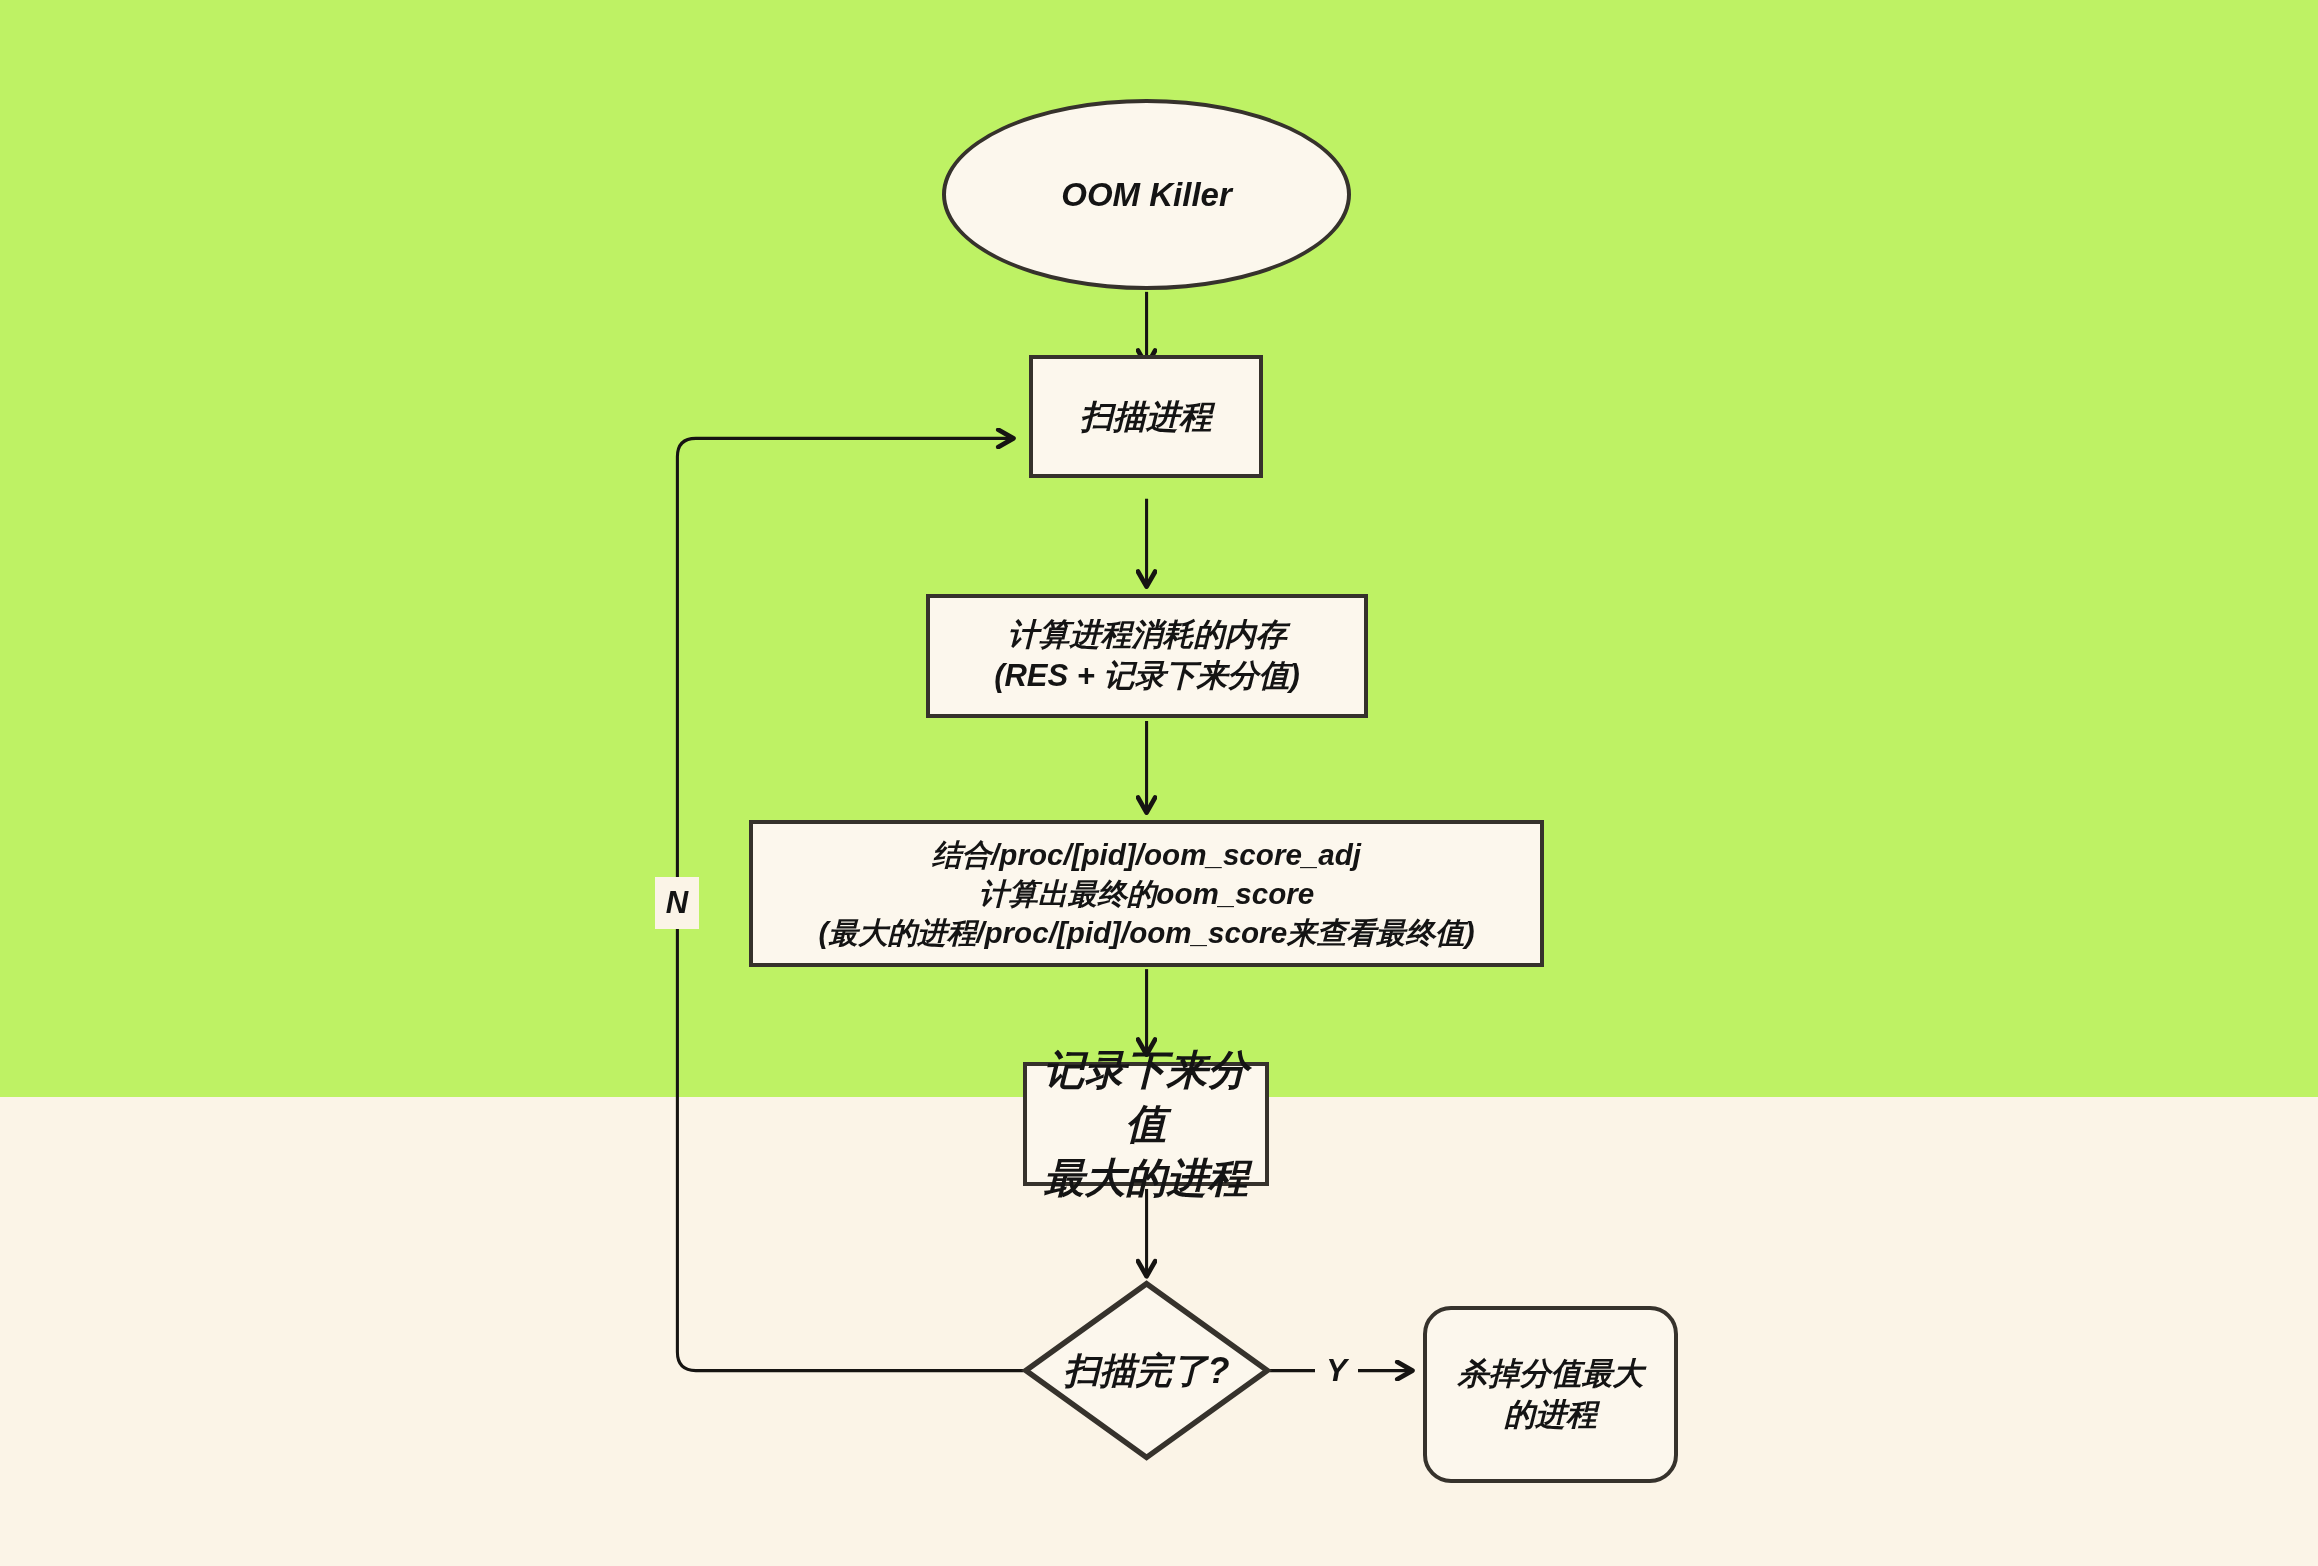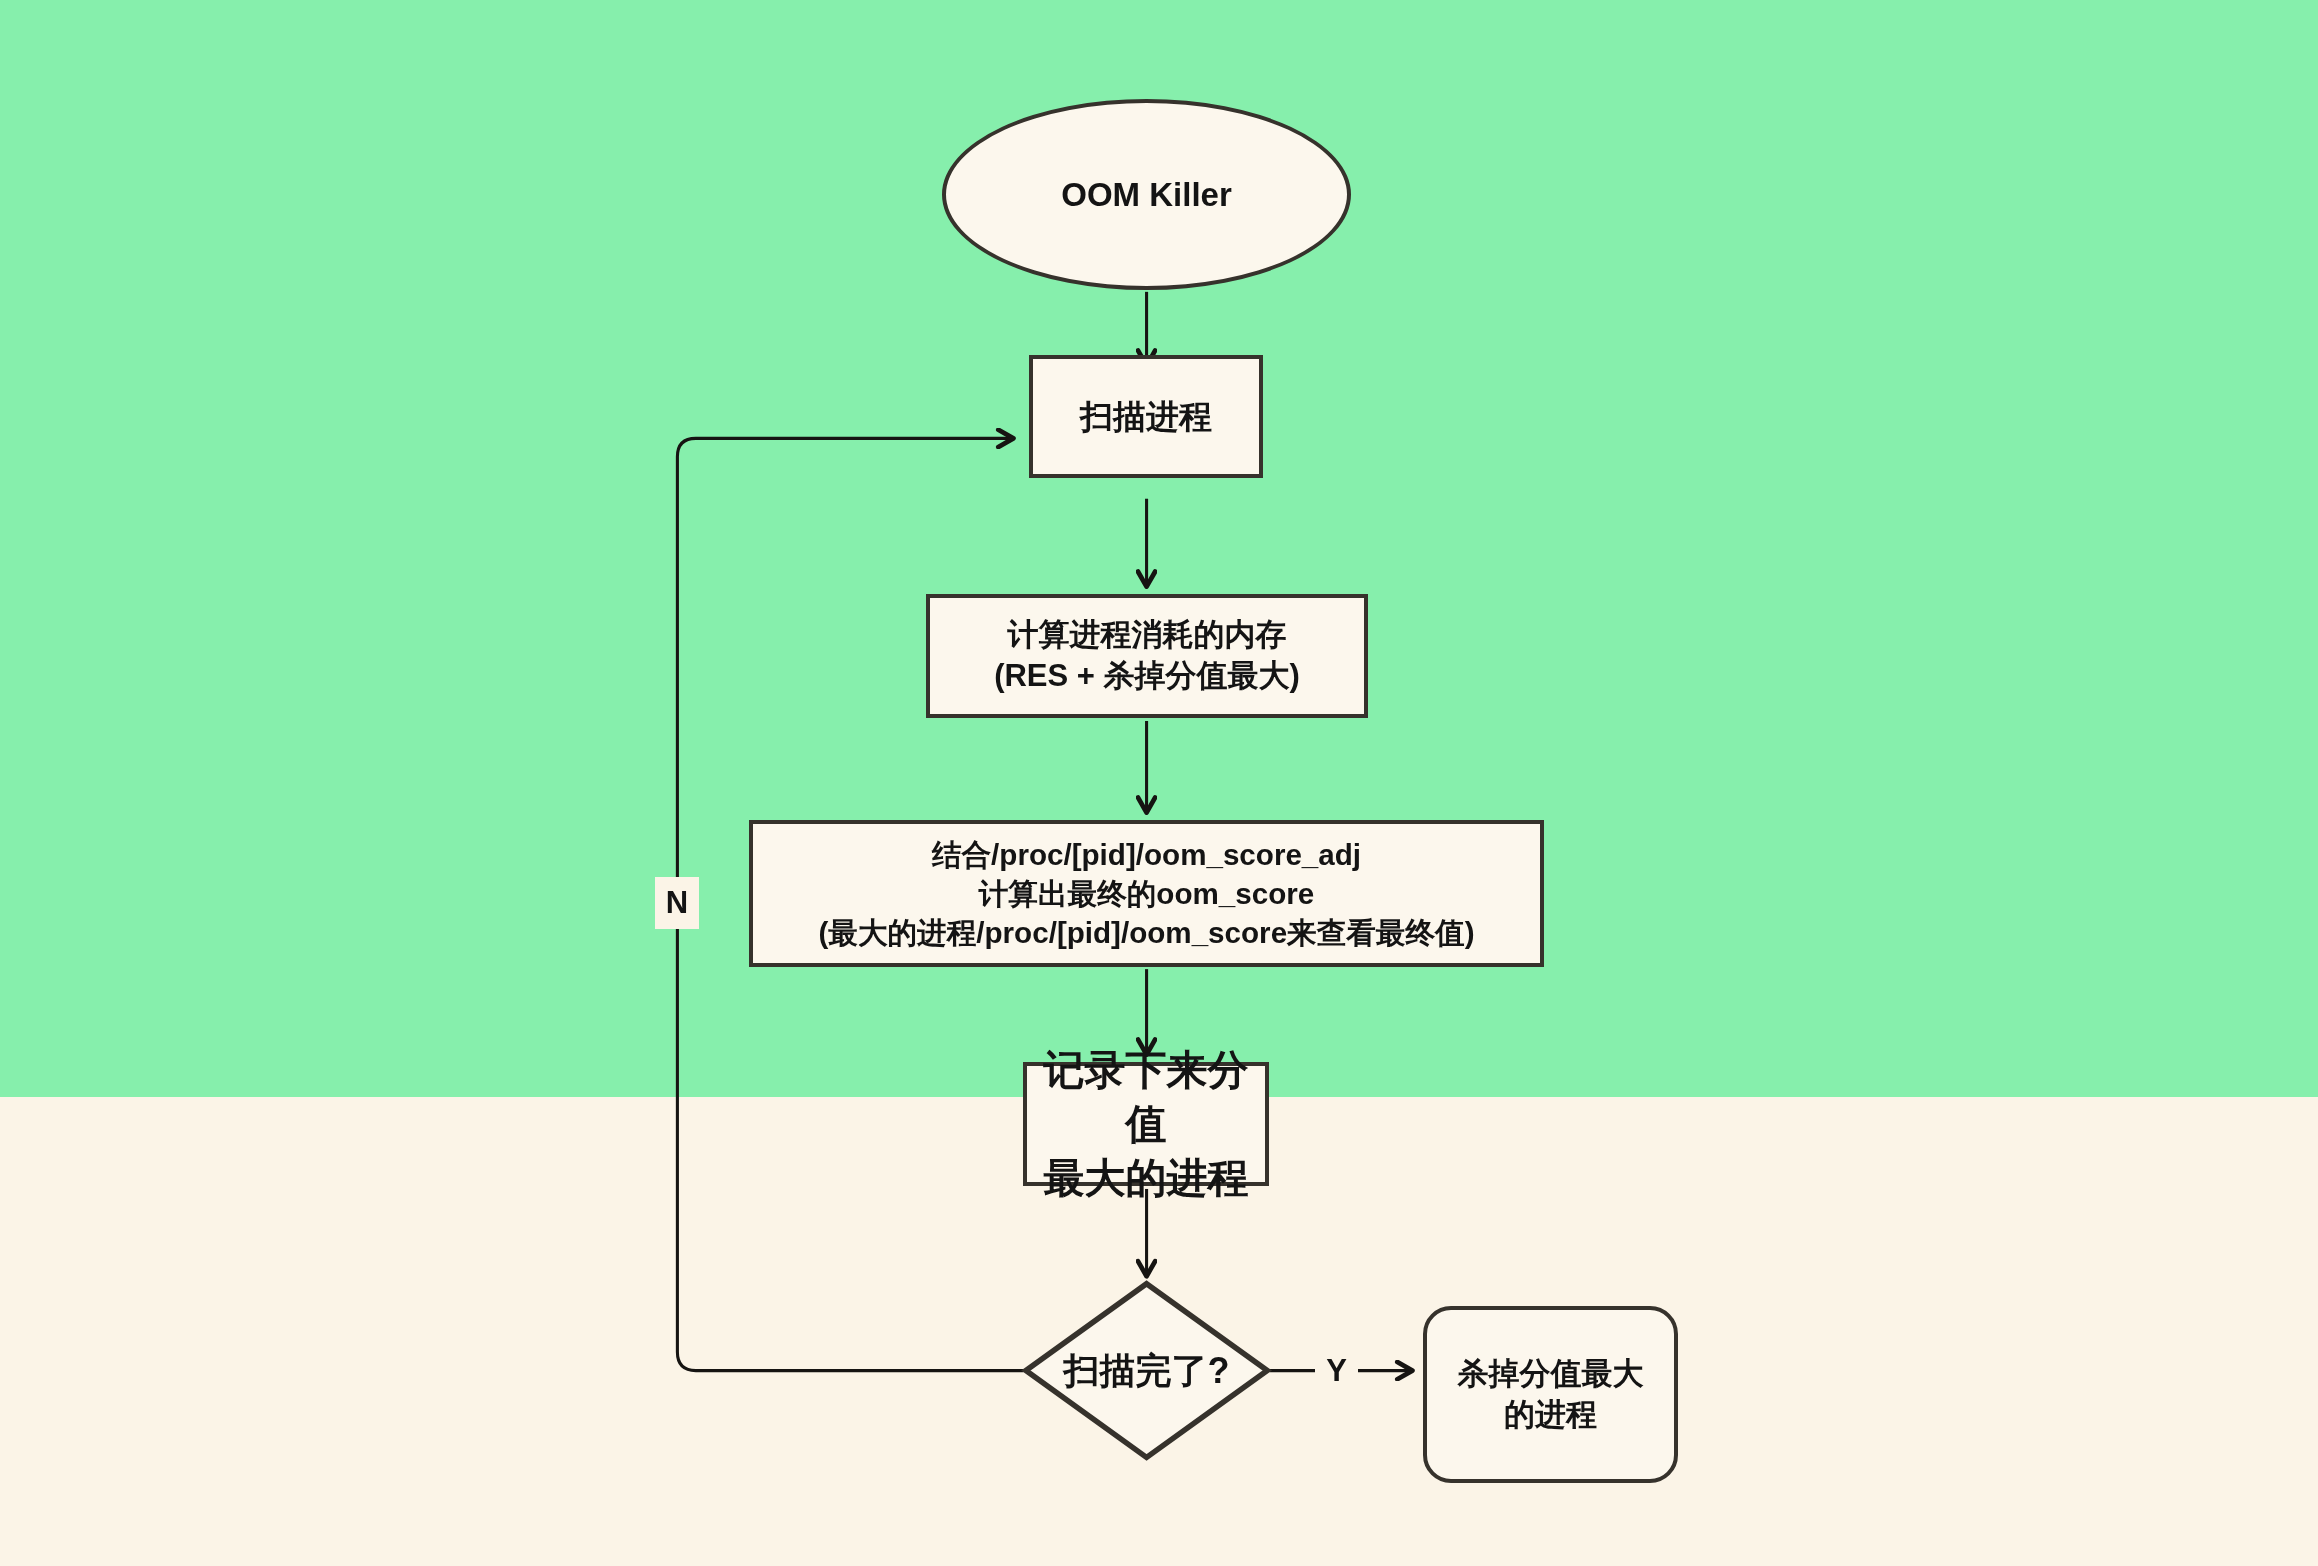--- a/index.html
+++ b/index.html
@@ -5,21 +5,22 @@
   html,body{margin:0;padding:0;}
   body{
     width:2319px;height:1567px;
     font-family:"Liberation Sans", sans-serif;
     background:#FBF4E7;
     overflow:hidden;
   }
   .stage{
     position:relative;
     width:2319px;height:1097px;
-    background:#86efac;
+    background:#bef264;
+    font-style:italic;
   }
   .edge-layer{
     position:absolute;left:0;top:0;width:2319px;height:1567px;
     z-index:1;
   }
   .node{
     position:absolute;
     box-sizing:border-box;
     display:flex;align-items:center;justify-content:center;
     text-align:center;
@@ -109,21 +110,21 @@
   <div class="node node-start">
     <span>OOM Killer</span>
   </div>
 
   <div class="node node-scan">
     <span>扫描进程</span>
   </div>
 
   <div class="node node-calc-mem">
     <span>计算进程消耗的内存
-(RES + 杀掉分值最大)</span>
+(RES + 记录下来分值)</span>
   </div>
 
   <div class="node node-calc-score">
     <span>结合/proc/[pid]/oom_score_adj
 计算出最终的oom_score
 (最大的进程/proc/[pid]/oom_score来查看最终值)</span>
   </div>
 
   <div class="node node-record">
     <span>记录下来分值

